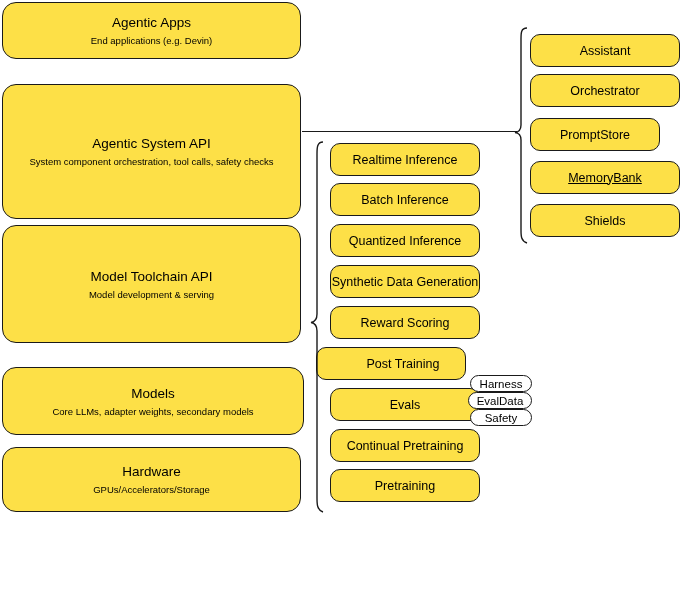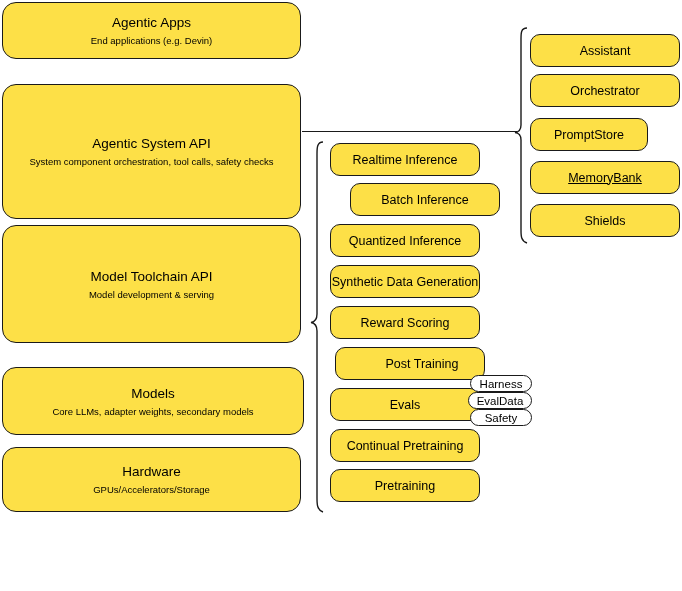--- a/index.html
+++ b/index.html
@@ -130,33 +130,33 @@
 
   <div class="brace" style="left:309px; top:140px; width:16px; height:374px;">
     <svg width="16" height="374" viewBox="0 0 16 374">
       <path d="M14,2 C8,2 8,8 8,14 L8,174 C8,180 5,182 2,182.5 C5,183 8,185 8,191 L8,358 C8,364 8,370 14,372"></path>
     </svg>
   </div>
 
   <div class="box chip" style="left:330px; top:143px; width:150px; height:33px;">
     <span>Realtime Inference</span>
   </div>
-  <div class="box chip" style="left:350px; top:183px; width:150px; height:33px;text-align:center;">
+  <div class="box chip" style="left:330px; top:183px; width:150px; height:33px;text-align:center;">
     <span>Batch Inference</span>
   </div>
   <div class="box chip" style="left:330px; top:224px; width:150px; height:33px;">
     <span>Quantized Inference</span>
   </div>
   <div class="box chip" style="left:330px; top:265px; width:150px; height:33px;">
     <span>Synthetic Data Generation</span>
   </div>
   <div class="box chip" style="left:330px; top:306px; width:150px; height:33px;">
     <span>Reward Scoring</span>
   </div>
-  <div class="box chip" style="left:335px; top:347px; width:150px; height:33px;padding-left:24px;">
+  <div class="box chip" style="left:316px; top:347px; width:150px; height:33px;padding-left:24px;">
     <span>Post Training</span>
   </div>
   <div class="box chip" style="left:330px; top:388px; width:150px; height:33px;">
     <span>Evals</span>
   </div>
   <div class="box chip" style="left:330px; top:469px; width:150px; height:33px;">
     <span>Pretraining</span>
   </div>
   <div class="box chip" style="left:330px; top:429px; width:150px; height:33px;">
     <span>Continual Pretraining</span>
@@ -177,21 +177,21 @@
       <path d="M14,2 C8,2 8,7 8,13 L8,99 C8,105 5,106 2,106.5 C5,107 8,108 8,114 L8,204 C8,210 8,215 14,217"></path>
     </svg>
   </div>
 
   <div class="box chip" style="left:530px; top:34px; width:150px; height:33px;">
     <span>Assistant</span>
   </div>
   <div class="box chip" style="left:530px; top:74px; width:150px; height:33px;">
     <span>Orchestrator</span>
   </div>
-  <div class="box chip" style="left:530px; top:118px; width:118px; height:33px;">
+  <div class="box chip" style="left:530px; top:118px; width:130px; height:33px;">
     <span>PromptStore</span>
   </div>
   <div class="box chip" style="left:530px; top:161px; width:150px; height:33px;text-decoration:underline;">
     <span>MemoryBank</span>
   </div>
   <div class="box chip" style="left:530px; top:204px; width:150px; height:33px;">
     <span>Shields</span>
   </div>
 
 </div>

